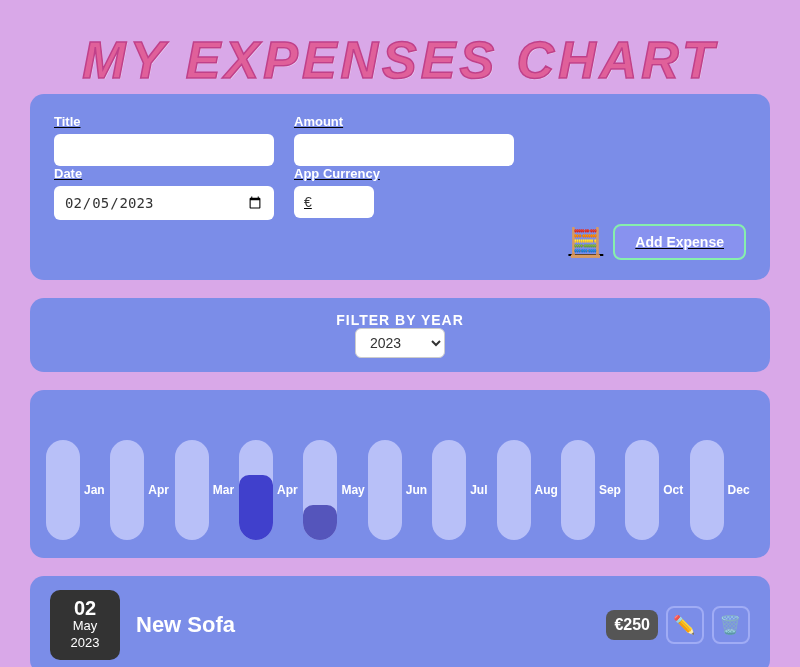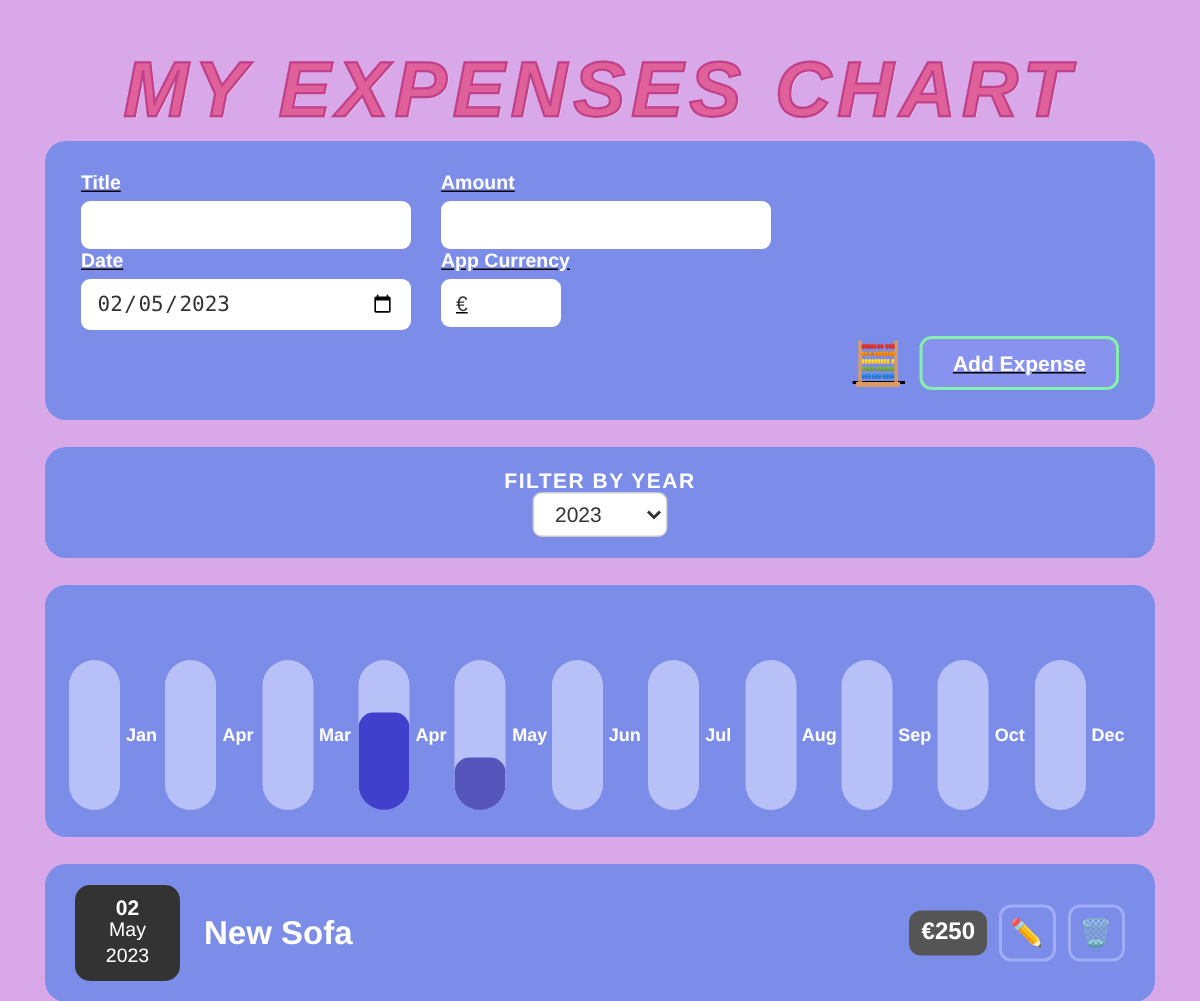--- a/index.html
+++ b/index.html
@@ -204,21 +204,21 @@
       background: #333;
       color: white;
       border-radius: 10px;
       width: 70px;
       min-width: 70px;
       text-align: center;
       padding: 8px 6px;
     }
 
     .expense-date-day {
-      font-size: 14px;
+      font-size: 20px;
       font-weight: 700;
       line-height: 1;
     }
 
     .expense-date-month {
       font-size: 13px;
       line-height: 1.3;
     }
 
     .expense-date-year {

